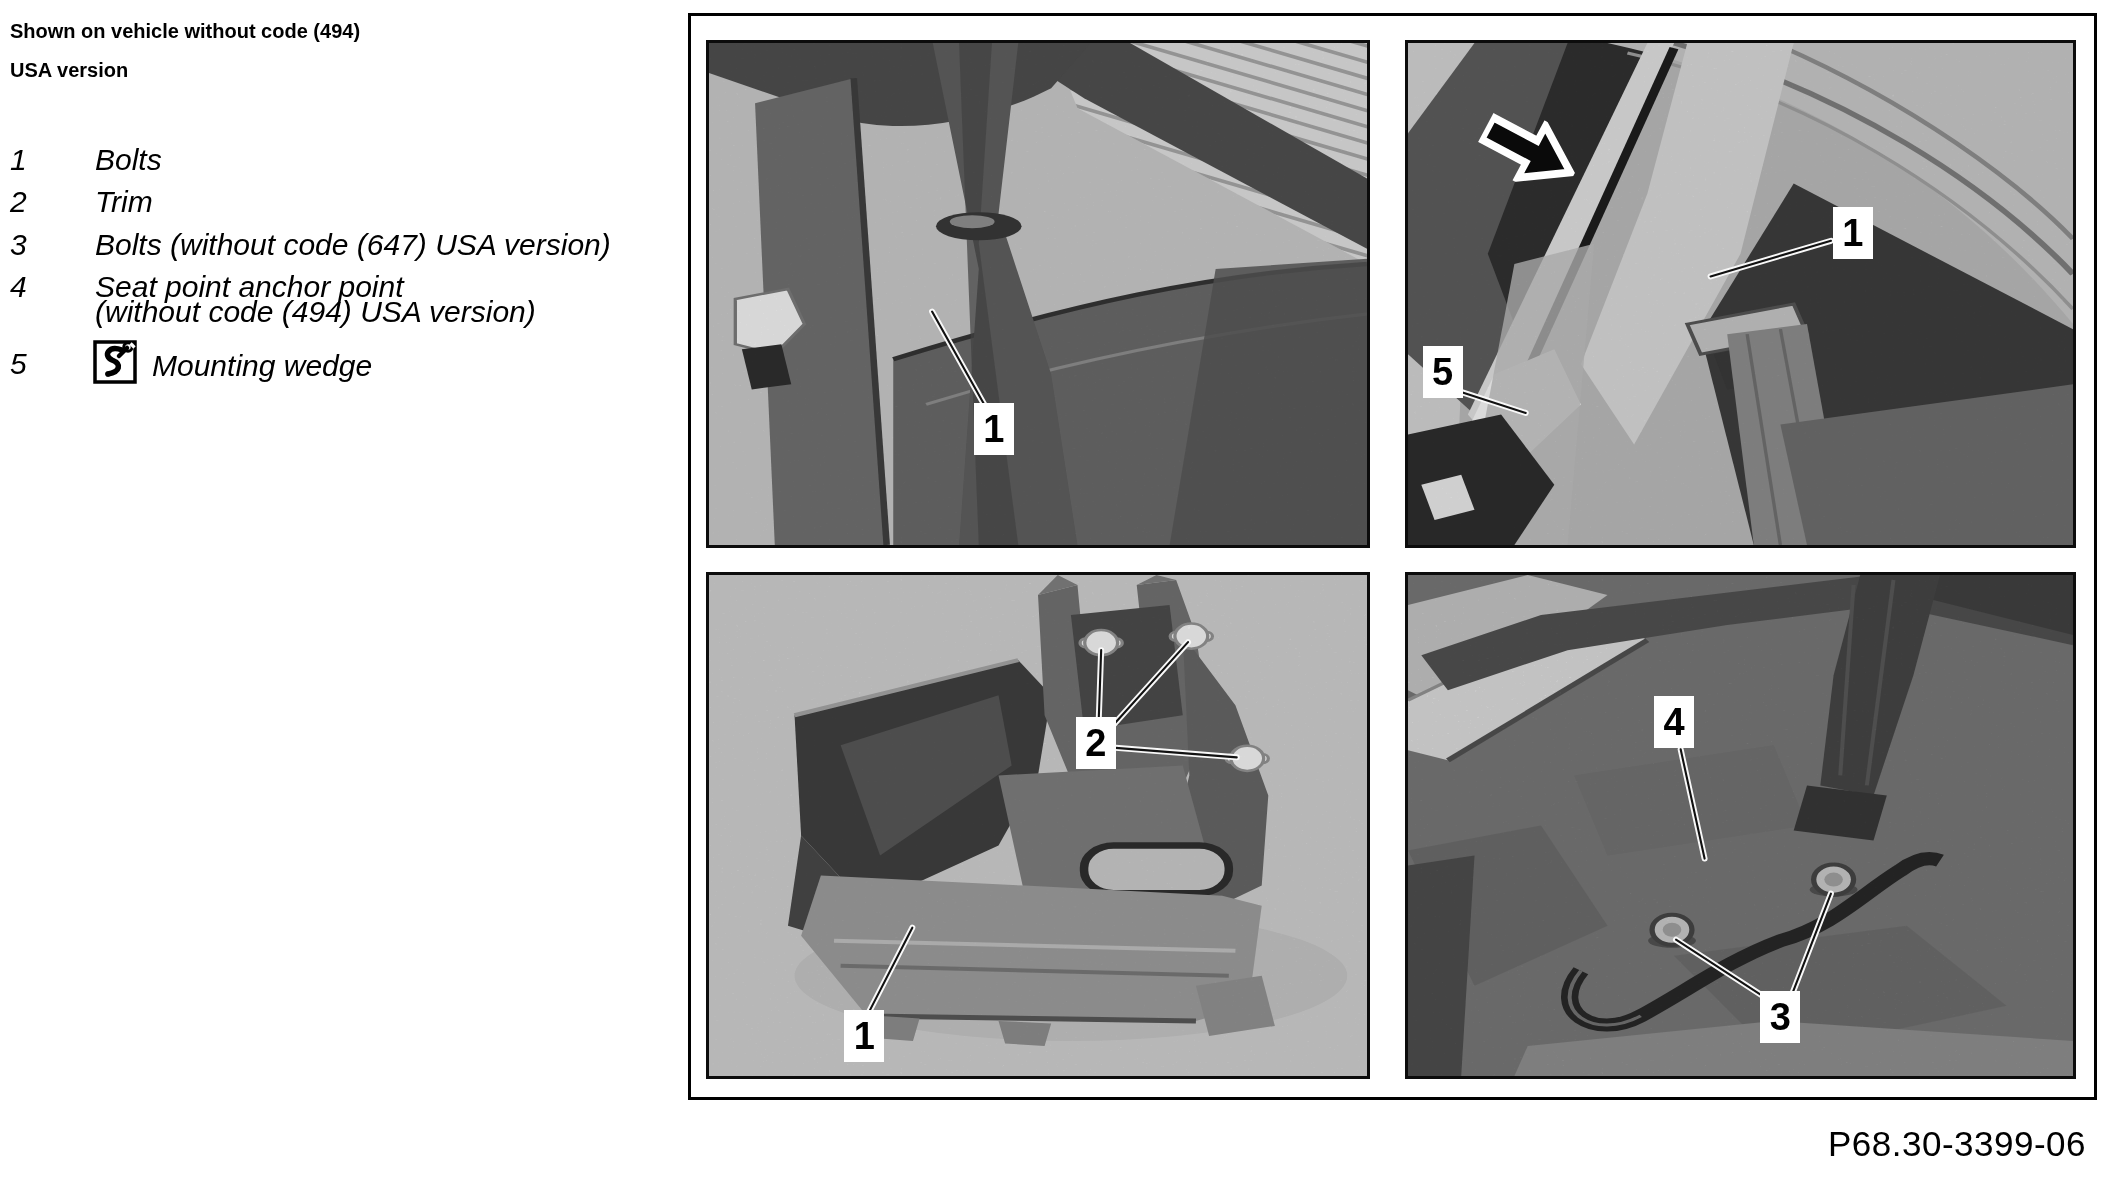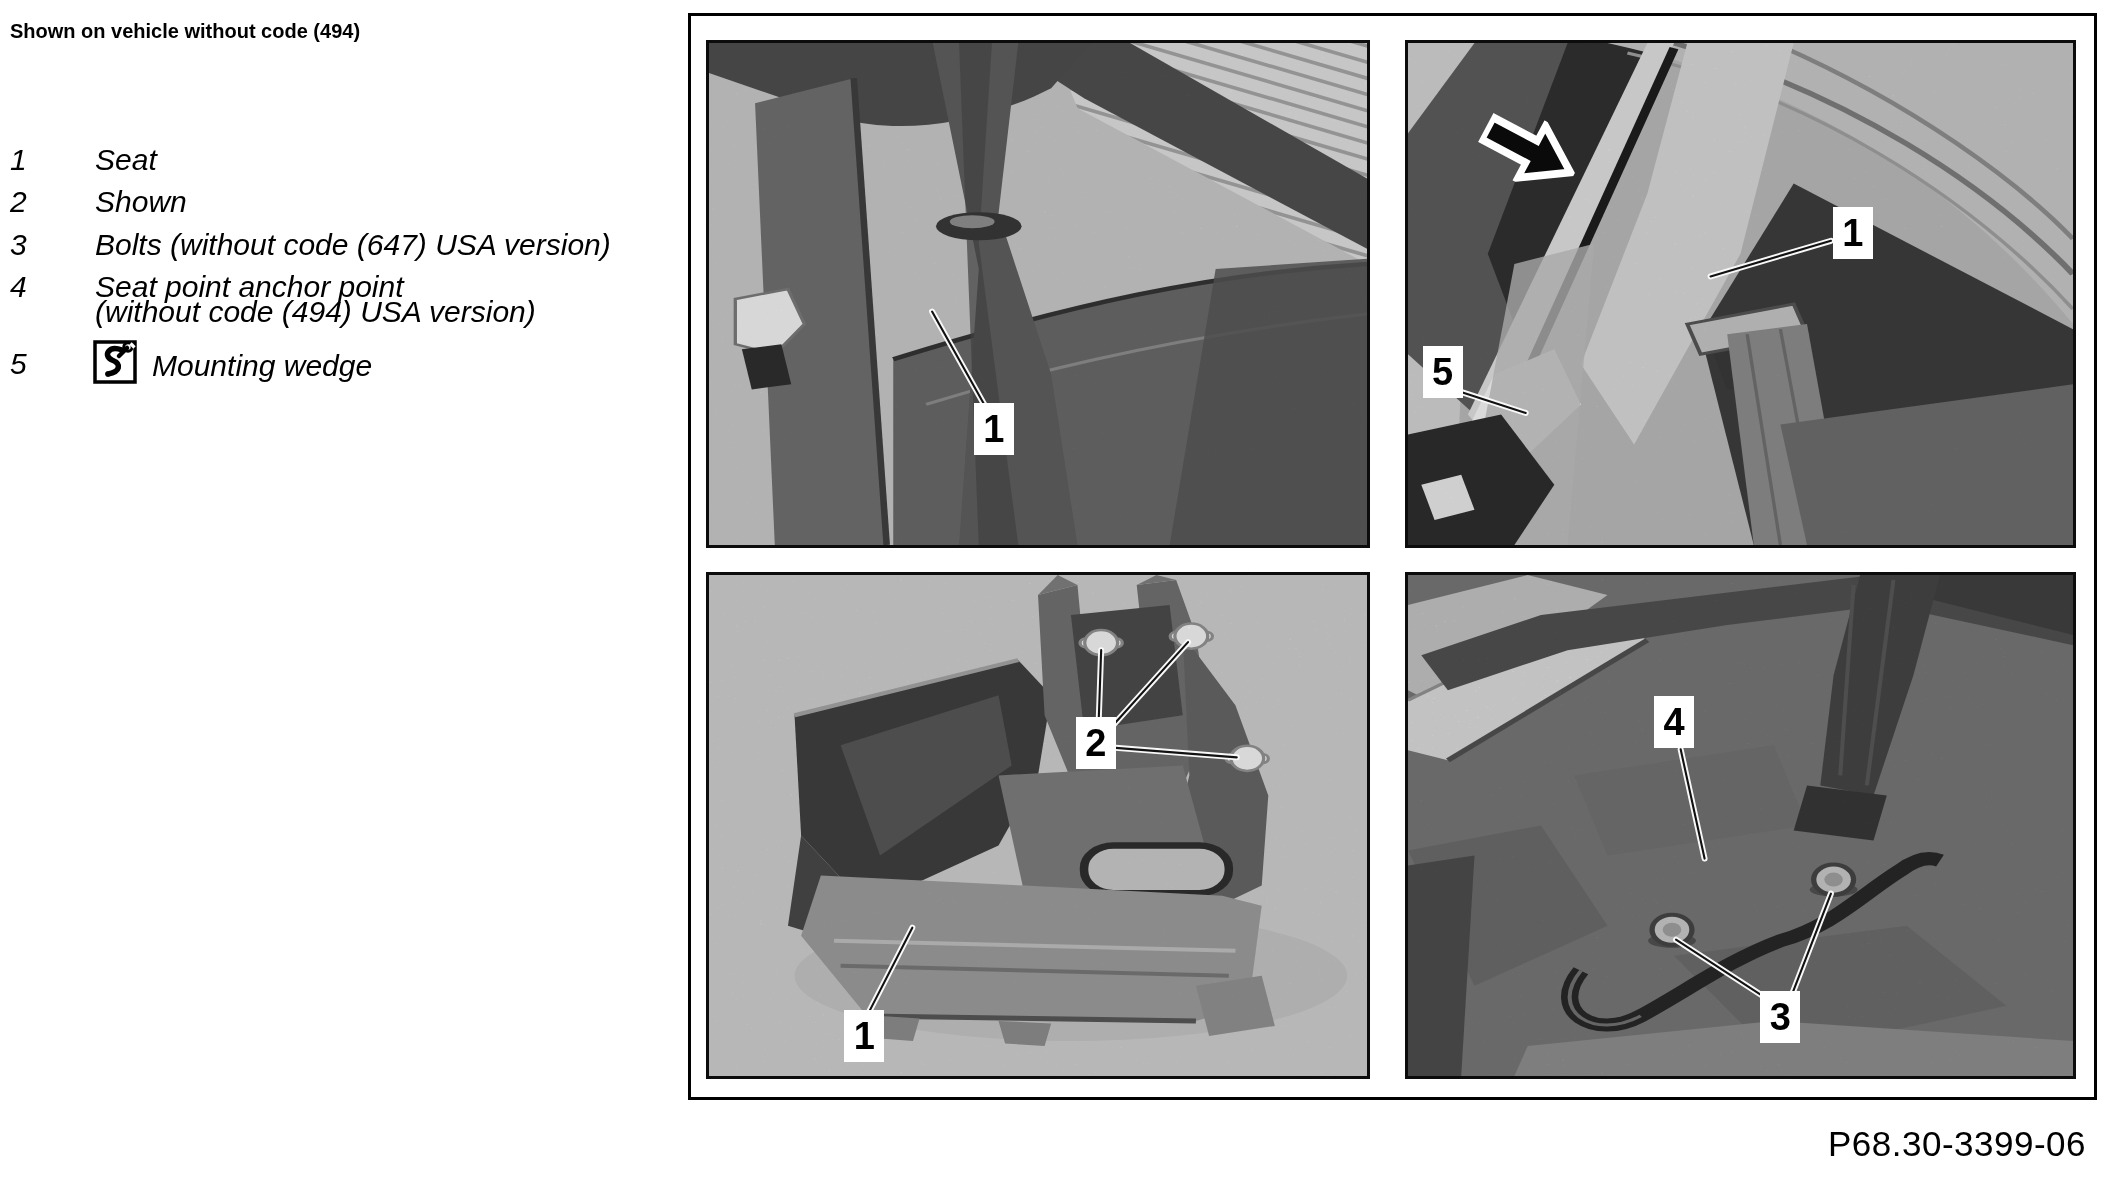--- a/index.html
+++ b/index.html
@@ -53,28 +53,29 @@
         <feColorMatrix in="n" type="matrix" values="0 0 0 0 0  0 0 0 0 0  0 0 0 0 0  0.9 0.9 0.9 0 0"></feColorMatrix>
       </filter>
       <clipPath id="clipStripes">
           <polygon points="52,0 100,0 100,44 56,13"></polygon>
         </clipPath>
     </defs>
   </svg>
 
   <div class="title">
     <div>Shown on vehicle without code (494)</div>
+    <div>USA version</div>
   </div>
 
   <div>
     <span class="lg lg-num" style="top:143px">1</span>
-    <span class="lg lg-lbl" style="top:143px">Seat</span>
+    <span class="lg lg-lbl" style="top:143px">Bolts</span>
 
     <span class="lg lg-num" style="top:185px">2</span>
-    <span class="lg lg-lbl" style="top:185px">Shown</span>
+    <span class="lg lg-lbl" style="top:185px">Trim</span>
 
     <span class="lg lg-num" style="top:228px">3</span>
     <span class="lg lg-lbl" style="top:228px">Bolts (without code (647) USA version)</span>
 
     <span class="lg lg-num" style="top:270px">4</span>
     <span class="lg lg-lbl" style="top:270px">Seat point anchor point</span>
     <span class="lg lg-lbl" style="top:295px">(without code (494) USA version)</span>
 
     <span class="lg lg-num" style="top:347px">5</span>
     <span class="tool-box">

